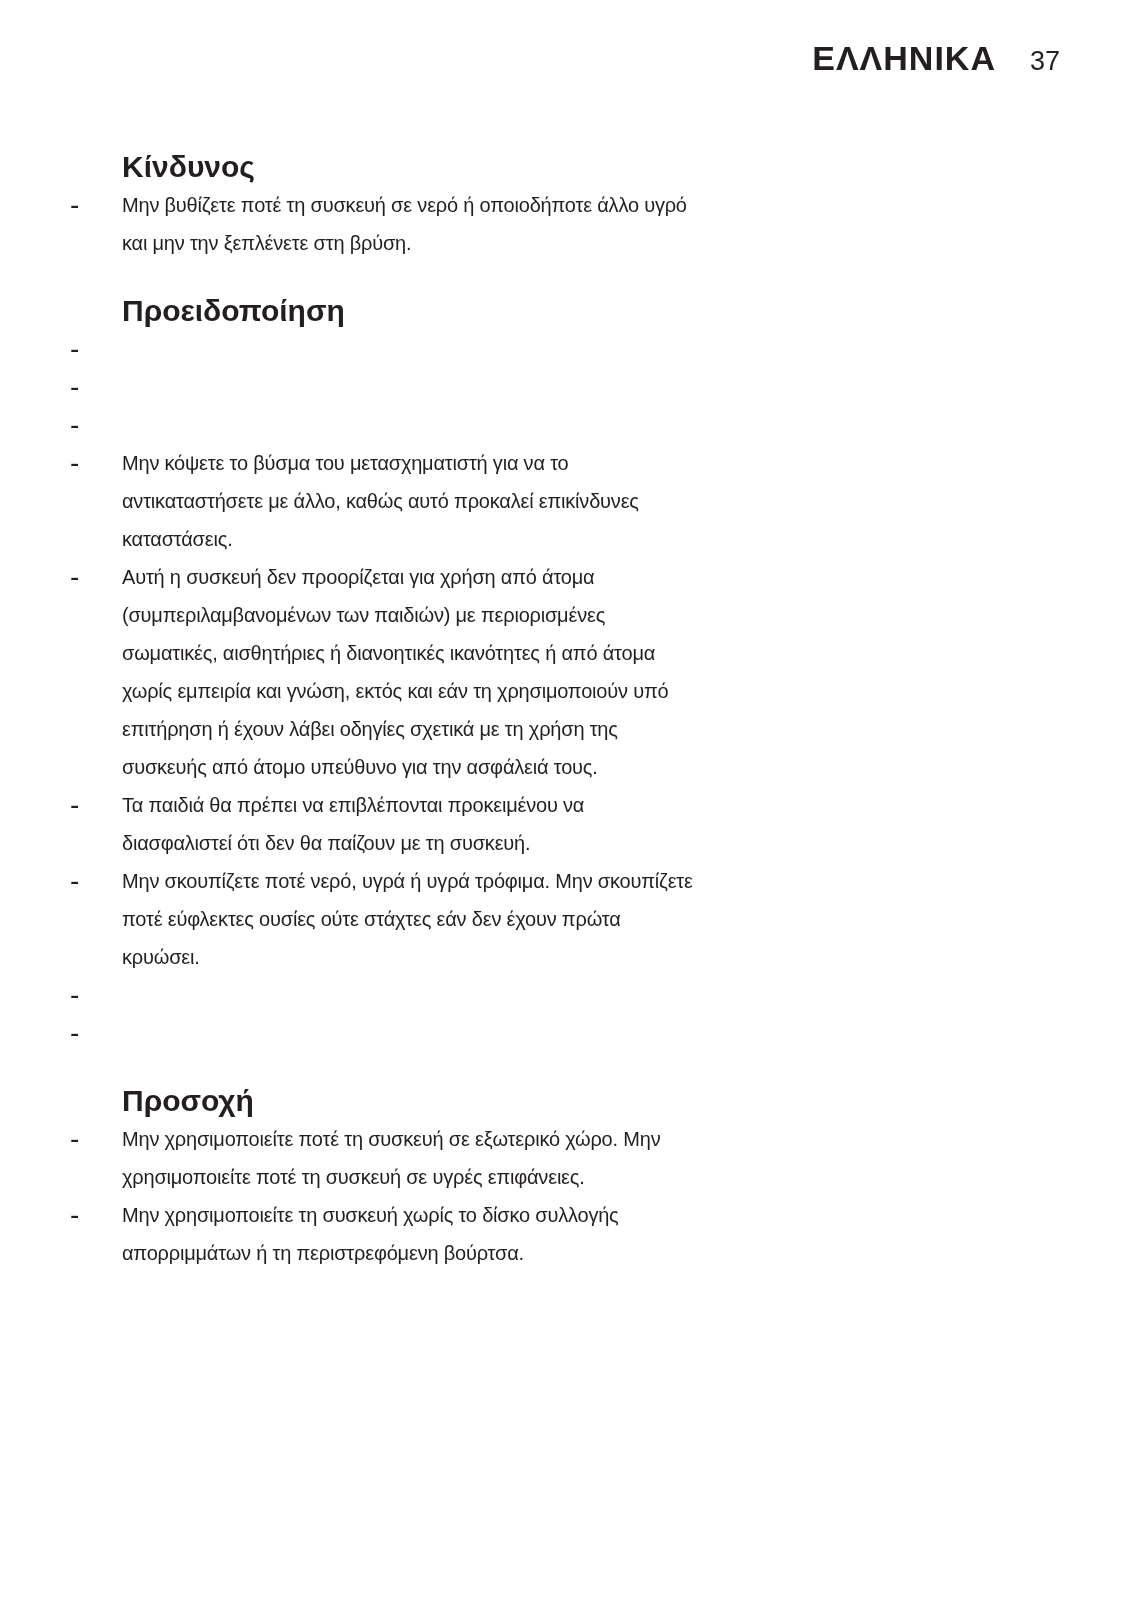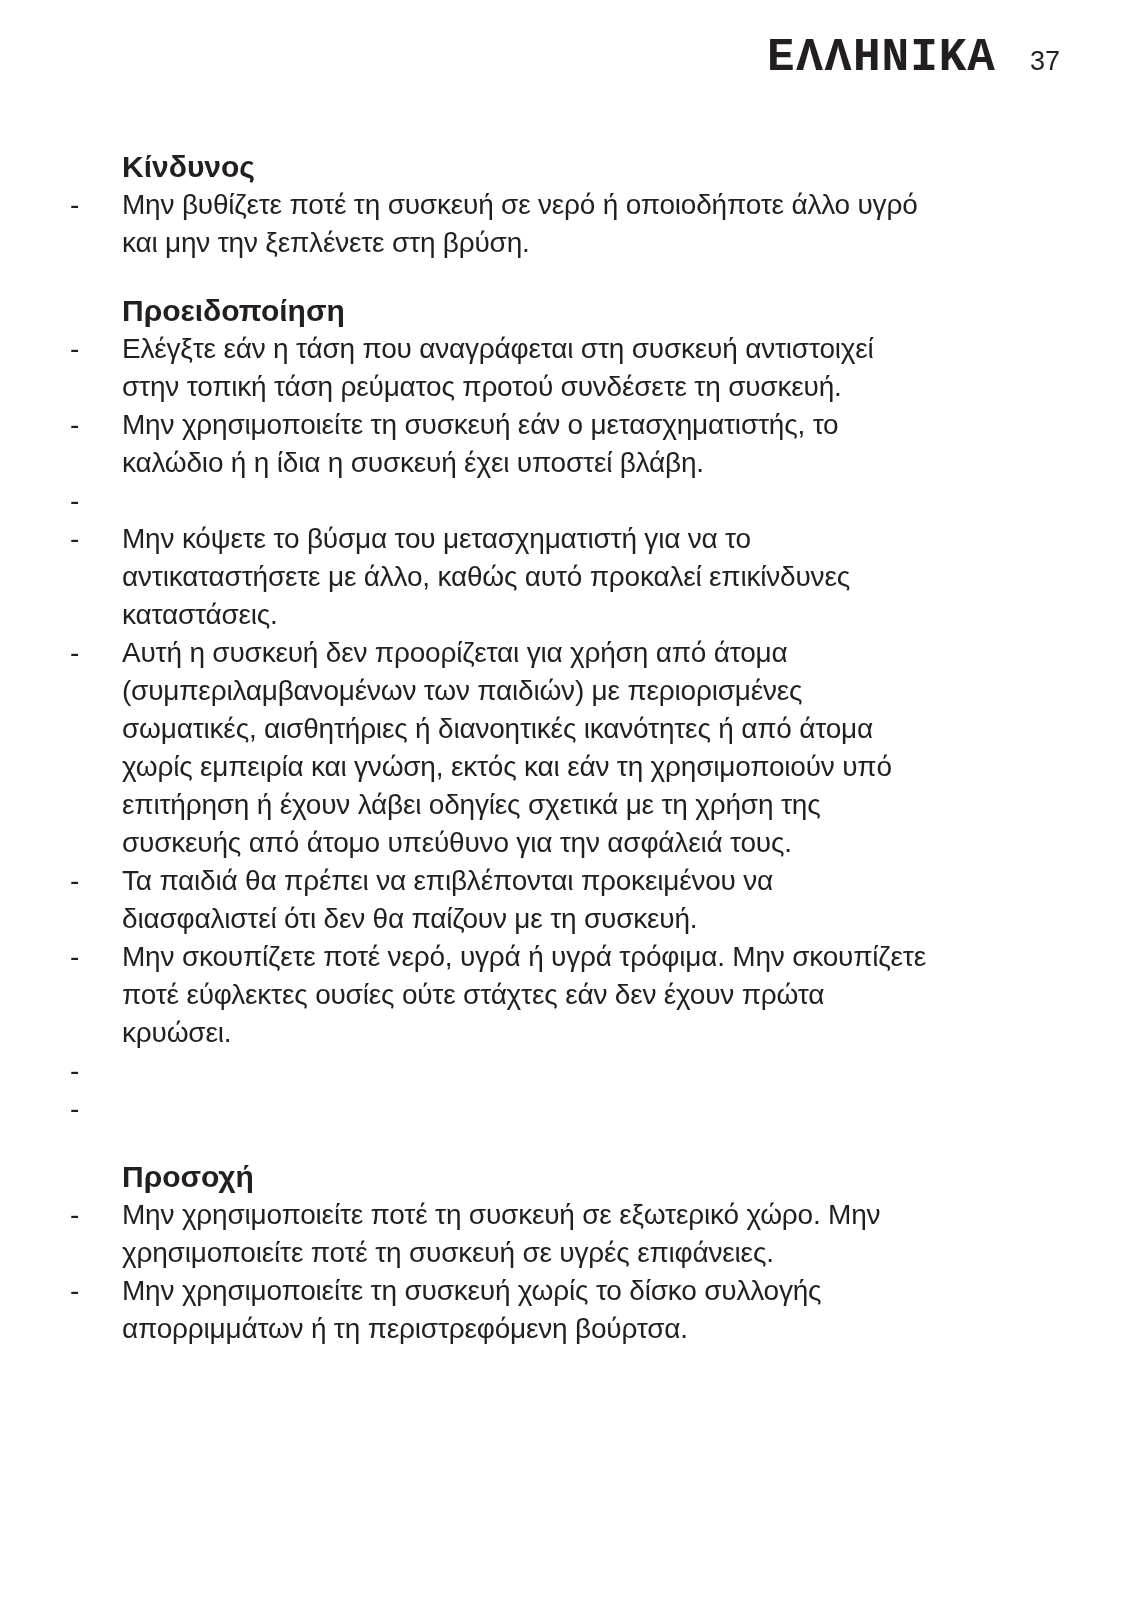--- a/index.html
+++ b/index.html
@@ -14,25 +14,24 @@
     color: #231f20;
     overflow: hidden;
   }
   .header {
     display: flex;
     justify-content: flex-end;
     align-items: baseline;
     gap: 34px;
   }
   .lang-title {
-    font-size: 46px;
+    font-size: 34px;
     line-height: 40px;
     font-weight: bold;
     letter-spacing: 1px;
-    font-family: Liberation Mono, monospace;
   }
   .page-number {
     font-size: 27px;
     line-height: 40px;
     font-weight: 400;
   }
   .content { margin-top: 67px; }
   .section + .section { margin-top: 30px; }
   .section-heading {
     margin: 0 0 0 52px;
@@ -46,21 +45,21 @@
     padding: 0;
   }
   ul.safety-list li { display: flex; align-items: flex-start; }
   .dash {
     flex: 0 0 52px;
     font-size: 28px;
     line-height: 38px;
     font-weight: 300;
   }
   .txt {
-    font-size: 28px;
+    font-size: 20px;
     line-height: 38px;
     font-weight: 300;
     letter-spacing: -0.2px;
     white-space: pre-line;
   }
 </style>
 </head>
 <body>
 
 <div class="page">
@@ -81,27 +80,23 @@
 και μην την ξεπλένετε στη βρύση.</span>
         </li>
       </ul>
     </div>
 
     <div class="section">
       <h2 class="section-heading">Προειδοποίηση</h2>
       <ul class="safety-list">
         <li>
           <span class="dash">-</span>
-          <span class="txt">Ελέγξτε εάν η τάση που αναγράφεται στη συσκευή αντιστοιχεί
-στην τοπική τάση ρεύματος προτού συνδέσετε τη συσκευή.</span>
         </li>
         <li>
           <span class="dash">-</span>
-          <span class="txt">Μην χρησιμοποιείτε τη συσκευή εάν ο μετασχηματιστής, το
-καλώδιο ή η ίδια η συσκευή έχει υποστεί βλάβη.</span>
         </li>
         <li>
           <span class="dash">-</span>
         </li>
         <li>
           <span class="dash">-</span>
           <span class="txt">Μην κόψετε το βύσμα του μετασχηματιστή για να το
 αντικαταστήσετε με άλλο, καθώς αυτό προκαλεί επικίνδυνες
 καταστάσεις.</span>
         </li>

